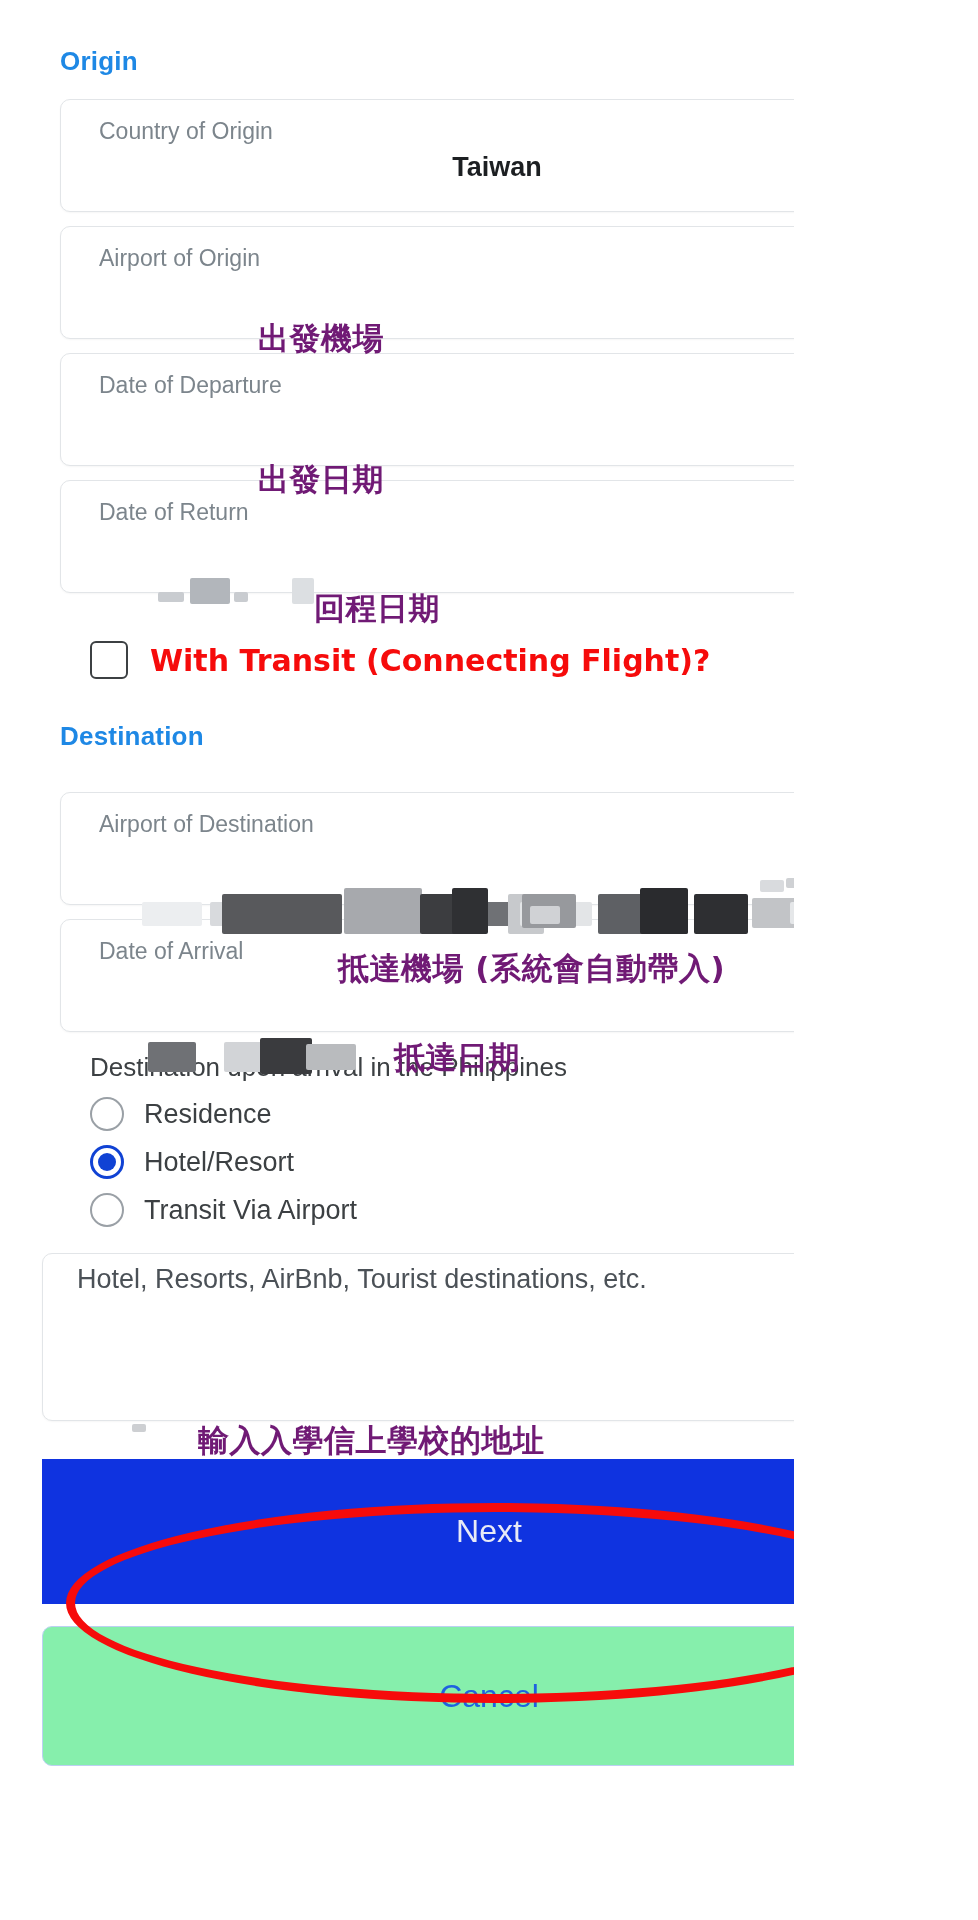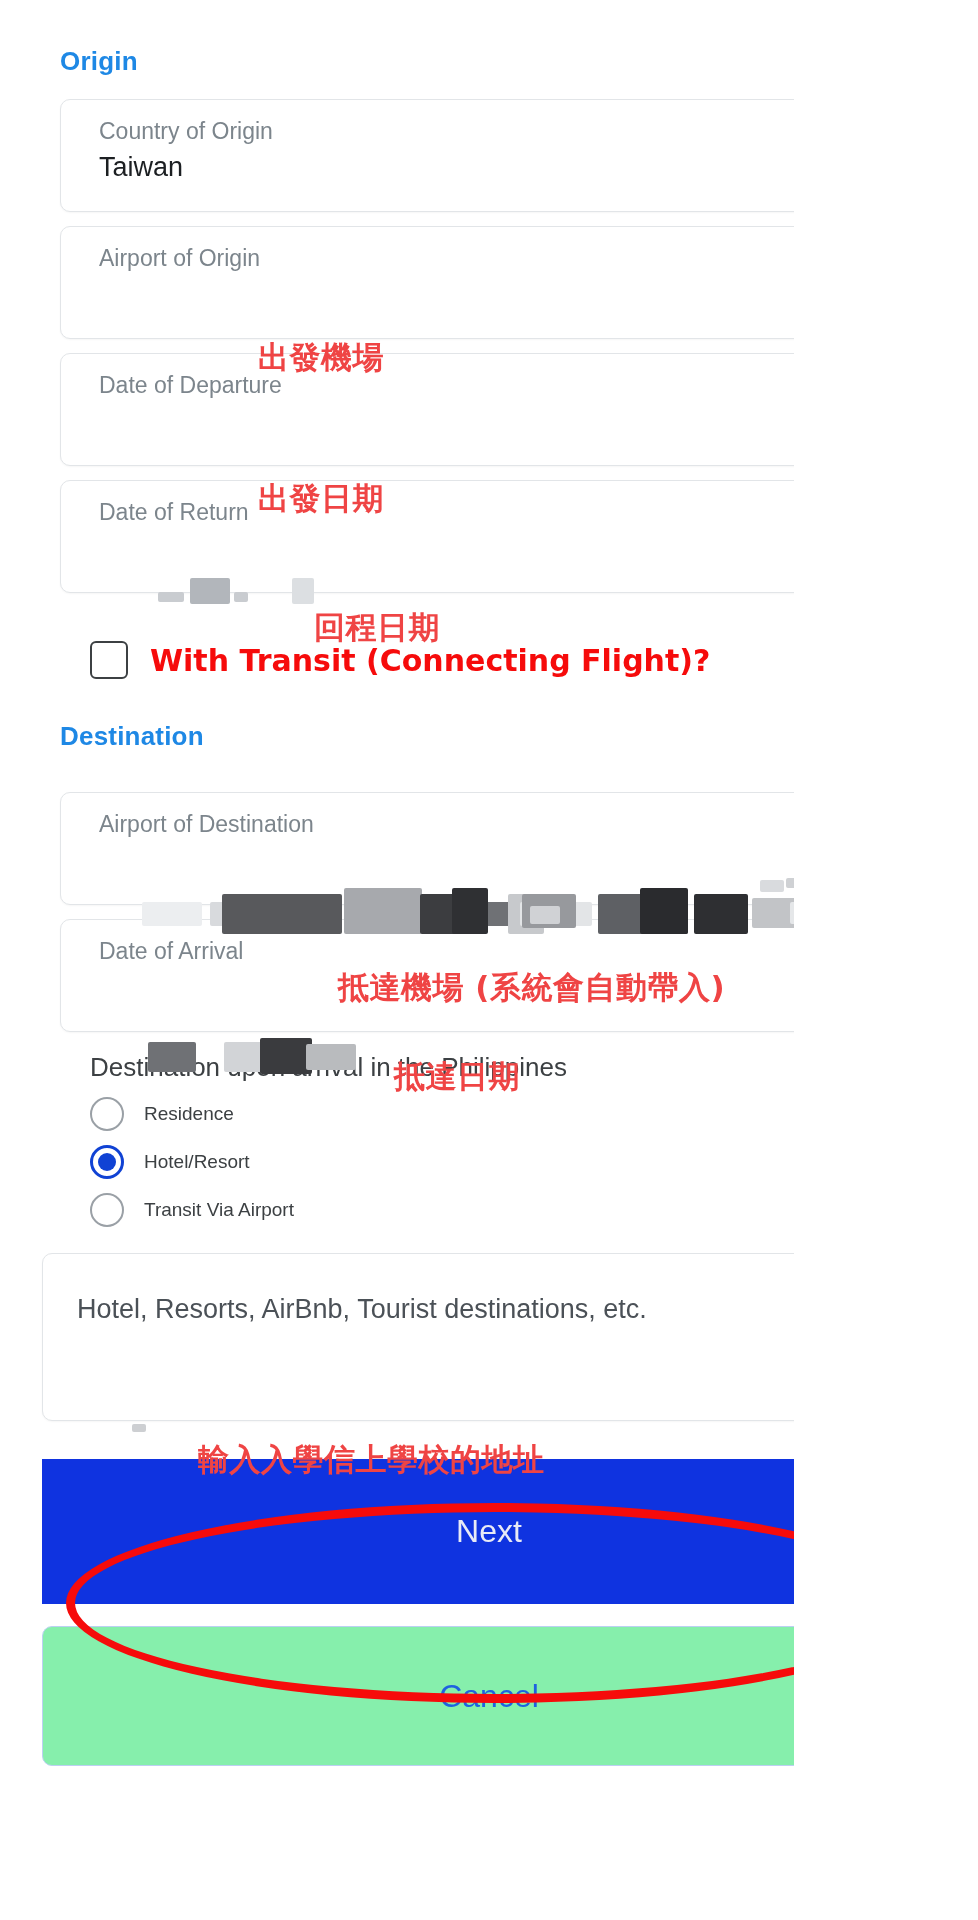--- a/index.html
+++ b/index.html
@@ -43,50 +43,50 @@
   }
   .field-label {
     color: #7c858c;
     font-size: 23px;
     line-height: 30px;
     font-weight: normal;
   }
   .field-value {
     color: #1c1f22;
     font-size: 27px;
-    font-weight: normal;
+    font-weight: bold;
     line-height: 38px;
     margin-top: 2px;
+    text-align: center;
   }
   .field-icons {
     position: absolute;
     right: 26px;
     top: 28px;
     display: flex;
     align-items: center;
     gap: 34px;
   }
   .ico {
     width: 34px; height: 34px;
     display: inline-flex;
     align-items: center; justify-content: center;
     color: #3c4043;
   }
   .ico svg { display: block; }
 
   
   .annot {
     position: absolute;
-    color: #ef4444;
+    color: #701a75;
     font-weight: bold;
     font-size: 31px;
     letter-spacing: .5px;
     white-space: nowrap;
     font-family: "DejaVu Sans", "Liberation Sans", sans-serif;
-    margin-top: 19px;
   }
 
   
   .redact {
     position: absolute;
     border-radius: 2px;
   }
 
   
   .check-row {
@@ -140,32 +140,32 @@
     content: "";
     position: absolute;
     left: 50%; top: 50%;
     width: 18px; height: 18px;
     margin: -9px 0 0 -9px;
     border-radius: 50%;
     background: #1042d4;
   }
   .radio-label {
     color: #3c4043;
-    font-size: 19px;
+    font-size: 27px;
   }
 
   
   .address-box {
     position: relative;
     margin-top: 26px;
     background: #ffffff;
     border: 1px solid #e2e5e8;
     border-radius: 10px;
     height: 168px;
-    padding: 40px 26px 0 34px;
+    padding: 10px 26px 0 34px;
     box-shadow: 0 1px 2px rgba(0,0,0,0.04);
   }
   .address-placeholder {
     color: #4b5157;
     font-size: 27px;
   }
 
   
   .btn-next {
     margin-top: 38px;

